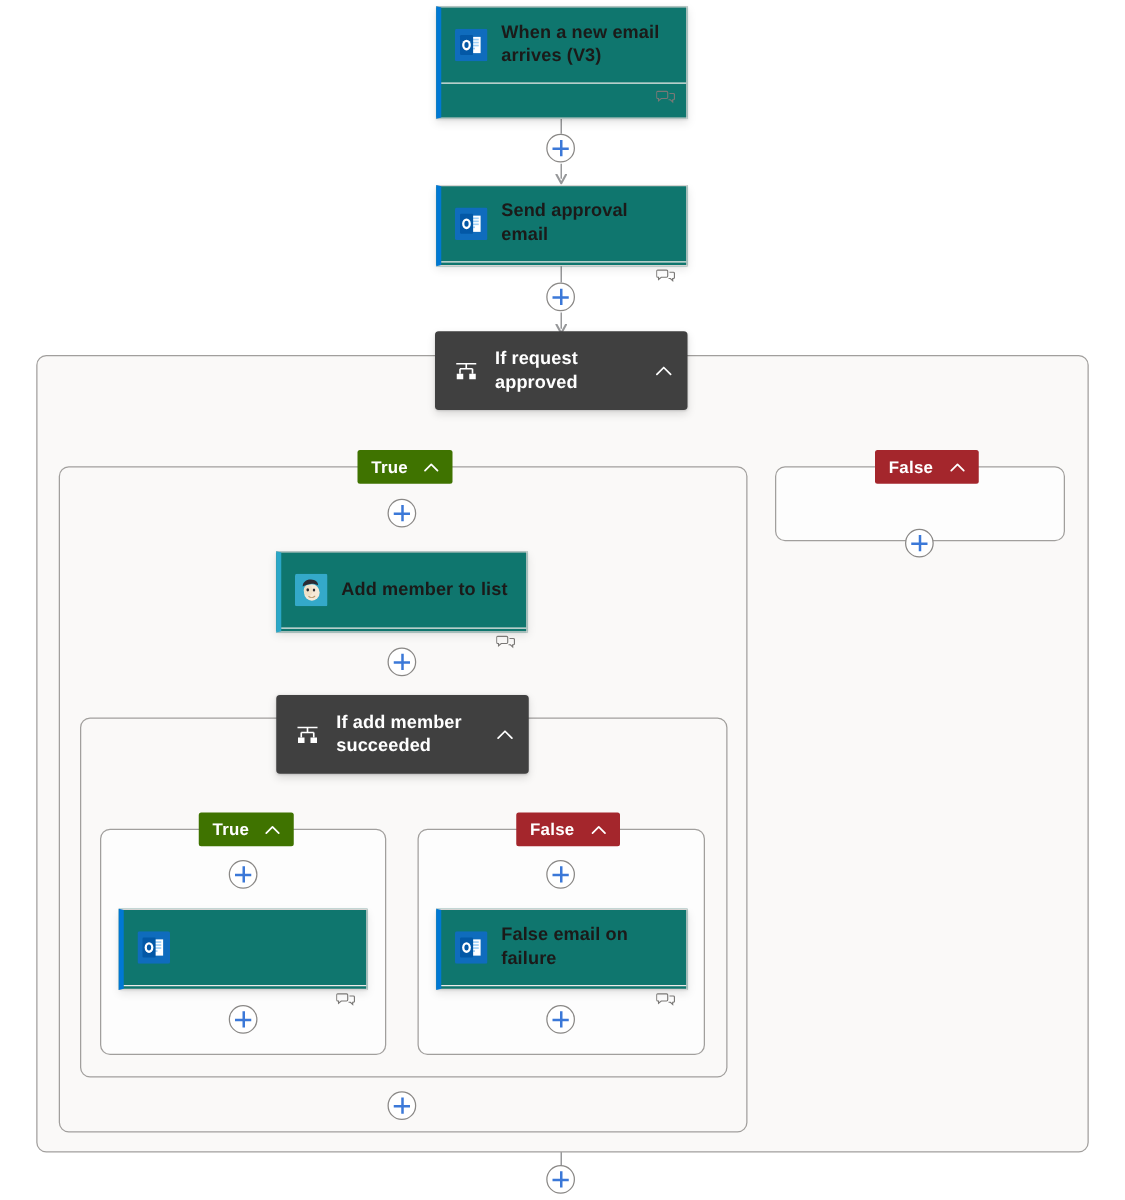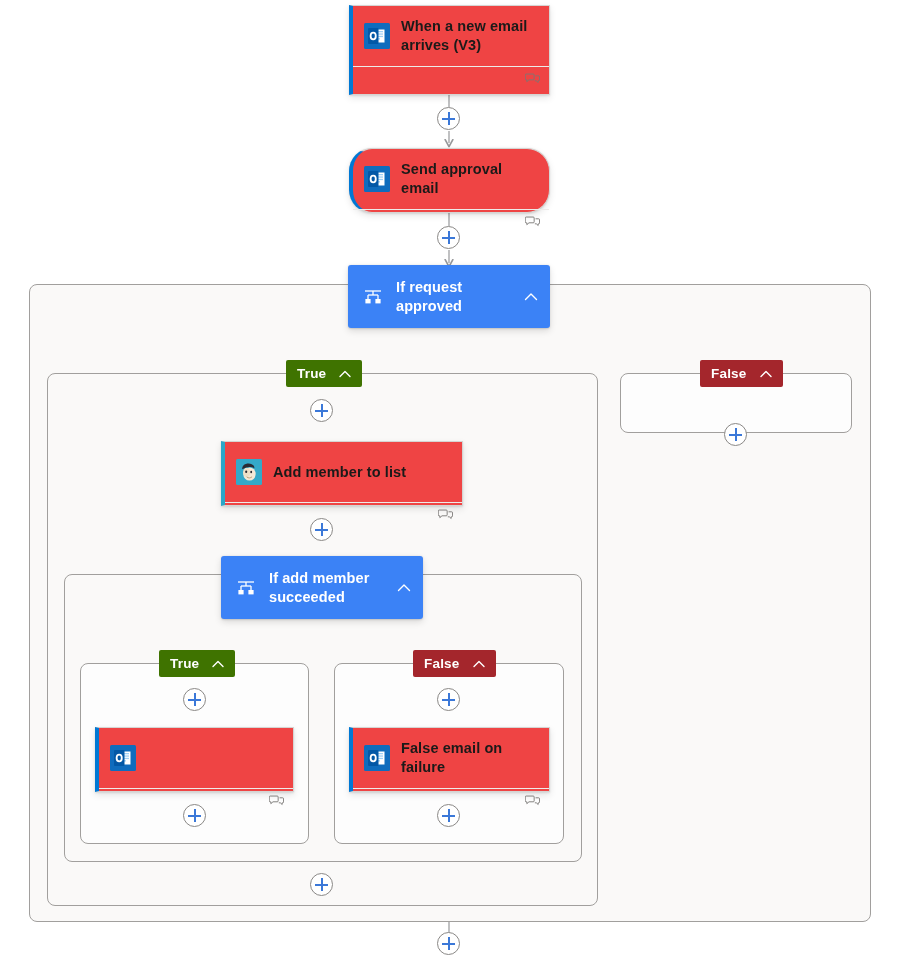--- a/index.html
+++ b/index.html
@@ -37,21 +37,21 @@
     background: #faf9f8;
     box-sizing: border-box;
   }
   .scope.plain {
     background: #fdfdfd;
   }
   
   .card {
     position: absolute;
     box-sizing: border-box;
-    background: #ef4444;
+    background: #0f766e;
     border: 1px solid #d6d4d2;
     border-left-width: 4px;
     border-left-style: solid;
     box-shadow: 0 0.6px 1.8px rgba(0,0,0,0.10), 0 3px 7px rgba(0,0,0,0.10);
   }
   .card .card-body {
     display: flex;
     align-items: center;
     padding: 10px 12px 10px 11px;
     min-height: 40px;
@@ -76,21 +76,21 @@
     width: 26px;
     height: 26px;
     flex: 0 0 26px;
     border-radius: 2px;
     display: block;
   }
   
   .cond {
     position: absolute;
     box-sizing: border-box;
-    background: #3b82f6;
+    background: #404040;
     border-radius: 3px;
     display: flex;
     align-items: center;
     padding: 0 10px 0 14px;
     box-shadow: 0 0.6px 1.8px rgba(0,0,0,0.13), 0 3px 7px rgba(0,0,0,0.13);
   }
   .cond .cond-ico {
     flex: 0 0 22px;
     width: 22px;
     height: 22px;
@@ -232,21 +232,21 @@
         <svg viewBox="0 0 16 14" width="15" height="13">
           <path d="M1.2,2.2 h7.6 a1,1 0 0 1 1,1 v4.2 a1,1 0 0 1 -1,1 h-4.6 l-2.3,2 v-2 h-0.7 a1,1 0 0 1 -1,-1 v-4.2 a1,1 0 0 1 1,-1 z" fill="none" stroke="#7a7876" stroke-width="1"></path>
           <path d="M11.3,4.1 h3.3 a1,1 0 0 1 1,1 v3.4 a1,1 0 0 1 -1,1 h-0.5 v1.8 l-2,-1.8 h-1.6" fill="none" stroke="#7a7876" stroke-width="1"></path>
         </svg>
       </span>
     </div>
   </div>
 
   <div class="plus" style="left:437px; top:107px;"></div>
 
-  <div class="card" style="left:349px; top:148px; width:201px; height:65px; border-left-color:#0078d4;border-radius:23px;">
+  <div class="card" style="left:349px; top:148px; width:201px; height:65px; border-left-color:#0078d4;">
     <div class="card-body">
       <span class="ico-tile">
         <svg viewBox="0 0 26 26" width="26" height="26">
           <rect width="26" height="26" rx="1.5" fill="#0f6cbd"></rect>
           <rect x="9.5" y="6.5" width="11" height="13" fill="#ffffff"></rect>
           <rect x="11" y="8" width="8" height="1.3" fill="#9fd0f5"></rect>
           <rect x="11" y="10.4" width="8" height="1.3" fill="#9fd0f5"></rect>
           <rect x="11" y="12.8" width="8" height="1.3" fill="#9fd0f5"></rect>
           <rect x="11" y="15.2" width="5" height="1.3" fill="#9fd0f5"></rect>
           <rect x="4" y="5" width="10.5" height="16" rx="1" fill="#0358a6"></rect>
@@ -304,21 +304,21 @@
     <span class="chev">
       <svg viewBox="0 0 16 16" width="16" height="16">
         <path d="M3,10.5 L8,5.5 L13,10.5" fill="none" stroke="#ffffff" stroke-width="1.4" stroke-linecap="round" stroke-linejoin="round"></path>
       </svg>
     </span>
   </div>
 
   <div class="plus" style="left:724px; top:423px;"></div>
   <div class="plus" style="left:310px; top:399px;"></div>
 
-  <div class="card" style="left:221px; top:441px; width:242px; height:65px; border-left-color:#2ba7c8;">
+  <div class="card" style="left:221px; top:441px; width:201px; height:65px; border-left-color:#2ba7c8;">
     <div class="card-body">
       <span class="ico-tile">
         <svg viewBox="0 0 26 26" width="26" height="26">
           <rect width="26" height="26" rx="1.5" fill="#34a9c9"></rect>
           <ellipse cx="13.5" cy="15" rx="6.2" ry="6.6" fill="#f5e9d7"></ellipse>
           <ellipse cx="10.6" cy="13.4" rx="3.6" ry="4.6" fill="#efe0c7"></ellipse>
           <path d="M6.2,10.2 C6.0,6.6 9.3,4.4 12.8,4.6 C16.2,4.8 18.6,6.7 18.4,9.2 C16.4,8.0 13.0,7.4 10.2,8.6 C8.6,9.2 7.2,9.8 6.2,10.2 Z" fill="#2b2b33"></path>
           <ellipse cx="10.2" cy="12.8" rx="1.05" ry="1.3" fill="#2b2b33"></ellipse>
           <ellipse cx="15.2" cy="13.0" rx="0.95" ry="1.2" fill="#2b2b33"></ellipse>
           <path d="M11.0,18.2 C12.4,19.4 14.6,19.2 15.8,18.0" fill="none" stroke="#b99a6e" stroke-width="0.9" stroke-linecap="round"></path>

